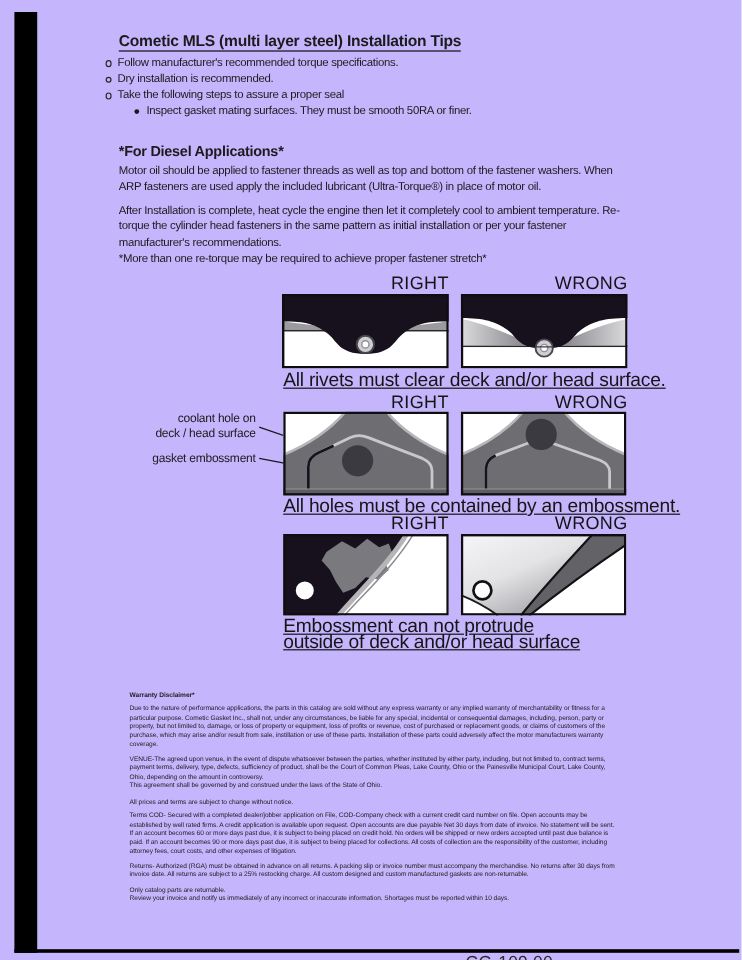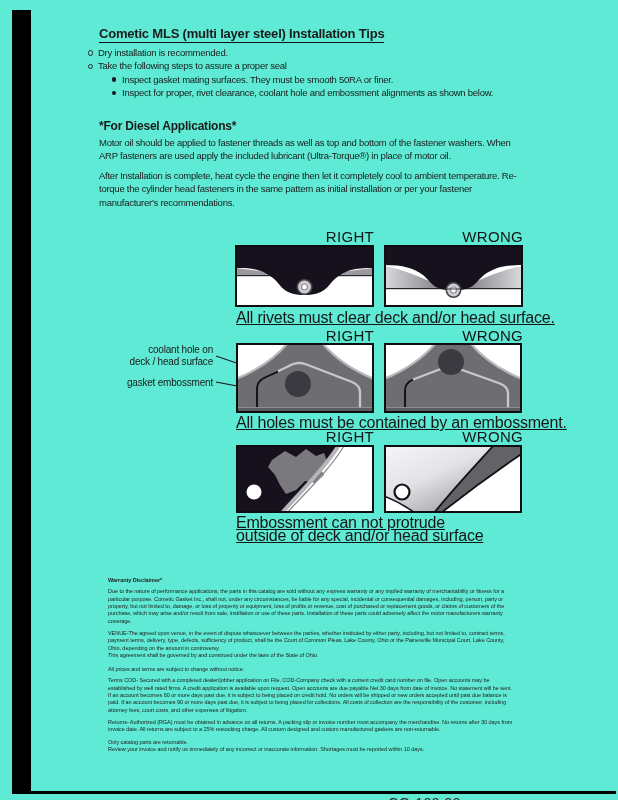--- a/index.html
+++ b/index.html
@@ -1,16 +1,16 @@
 <!DOCTYPE html>
 <html><head>
 <meta charset="utf-8">
 <style>
   html,body{margin:0;padding:0;background:#fff;}
-  .page{position:relative;width:618px;height:800px;background:#5eead4;overflow:hidden;
+  .page{position:relative;width:618px;height:800px;background:#c4b5fd;overflow:hidden;
         font-family:"Liberation Sans","DejaVu Sans",sans-serif;color:#1b1b1b;}
   .scan-edge{position:absolute;background:#000;}
   .edge-left{left:12px;top:10px;width:19px;height:784px;}
   .edge-bottom{left:12px;top:791px;width:604px;height:3px;}
 
   .doc-title{position:absolute;left:99px;top:26px;font-size:13px;font-weight:bold;
              letter-spacing:-0.2px;border-bottom:1.6px solid #111;padding-bottom:1px;white-space:nowrap;}
 
   .tips{position:absolute;left:88px;top:46px;font-size:9.5px;line-height:13.4px;letter-spacing:-0.25px;width:460px;}
   .tip{position:relative;padding-left:10px;white-space:nowrap;}
@@ -42,29 +42,30 @@
 <body>
 
 <div class="page">
 
   <div class="scan-edge edge-left"></div>
   <div class="scan-edge edge-bottom"></div>
 
   <div class="doc-title">Cometic MLS (multi layer steel) Installation Tips</div>
 
   <div class="tips">
+    <div class="tip"><span class="b-open"></span><span>Follow manufacturer's recommended torque specifications.</span></div>
     <div class="tip"><span class="b-open"></span><span>Dry installation is recommended.</span></div>
     <div class="tip"><span class="b-open"></span><span>Take the following steps to assure a proper seal</span></div>
     <div class="tip sub"><span class="b-fill"></span><span>Inspect gasket mating surfaces.  They must be smooth 50RA or finer.</span></div>
-    <div class="tip sub"><span class="b-fill"></span><span>Inspect for proper, rivet clearance, coolant hole and embossment alignments as shown below.</span></div>
   </div>
 
   <div class="diesel-h">*For Diesel Applications*</div>
   <div class="para p1">Motor oil should be applied to fastener threads as well as top and bottom of the fastener washers. When ARP fasteners are used apply the included lubricant (Ultra-Torque®) in place of motor oil.</div>
   <div class="para p2">After Installation is complete, heat cycle the engine then let it completely cool to ambient temperature. Re-torque the cylinder head fasteners in the same pattern as initial installation or per your fastener manufacturer's recommendations.</div>
+  <div class="para note">*More than one re-torque may be required to achieve proper fastener stretch*</div>
 
   <div class="rw-label" style="left:235px;top:228px;">RIGHT</div>
   <div class="rw-label" style="left:384px;top:228px;">WRONG</div>
 
   <svg class="panel" style="left:235px;top:245px;" width="139" height="62" viewBox="0 0 139 62">
     <rect width="139" height="62" fill="#ffffff"></rect>
     <polygon points="1,23 1,30 58,30" fill="#9b9b9f"></polygon>
     <polygon points="138,23 138,30 81,30" fill="#9b9b9f"></polygon>
     <rect x="0" y="30" width="139" height="1.2" fill="#26262b"></rect>
     <path d="M0,0 H139 V23 C118,23 112,25 101,33 C93,39 92,50 69.5,50 C47,50 46,39 38,33 C27,25 21,23 0,23 Z" fill="#17111d"></path>

